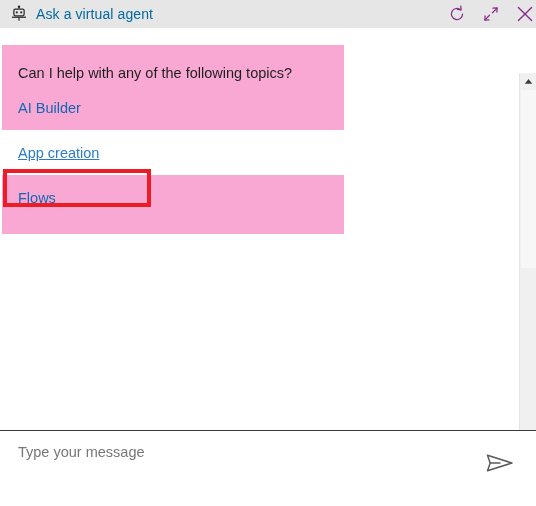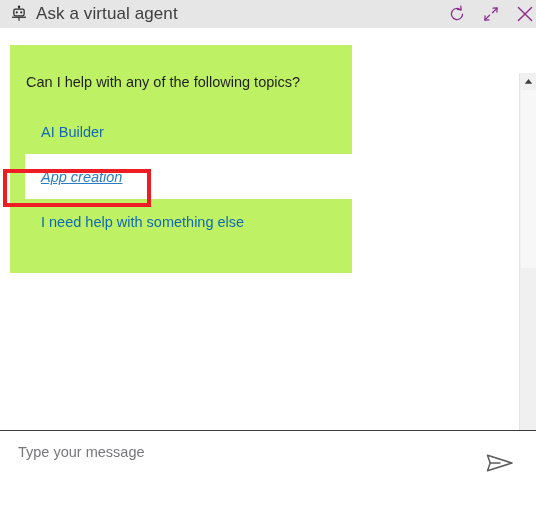--- a/index.html
+++ b/index.html
@@ -32,22 +32,22 @@
   }
   .bot-icon {
     width: 18px;
     height: 18px;
     margin-left: 10px;
     margin-right: 8px;
     flex: 0 0 auto;
     display: block;
   }
   .title-text {
-    font-size: 17px;
-    color: #404040;
+    font-size: 14px;
+    color: #0369a1;
     letter-spacing: 0.1px;
     white-space: nowrap;
   }
   .titlebar-actions {
     position: absolute;
     right: 0;
     top: 0;
     height: 28px;
     display: flex;
     align-items: center;
@@ -69,39 +69,39 @@
     left: 0;
     top: 28px;
     width: 536px;
     height: 402px;
     background: #ffffff;
     overflow: hidden;
   }
 
   .bubble {
     position: absolute;
-    left: 10px;
+    left: 2px;
     top: 17px;
     width: 342px;
-    background: #bef264;
-    padding: 21px 0 14px 0;
+    background: #f9a8d4;
+    padding: 12px 0 14px 0;
     box-sizing: border-box;
   }
 
   .bubble-question {
     font-size: 14.5px;
     color: #1f1f1f;
     padding: 6px 16px 2px 16px;
     line-height: 20px;
     white-space: nowrap;
   }
 
   .topic-list {
     list-style: none;
-    margin: 15px;
+    margin: 0;
     padding: 0;
   }
   .topic-item {
     height: 45px;
     display: flex;
     align-items: center;
     padding-left: 16px;
     box-sizing: border-box;
   }
   .topic-link {
@@ -113,21 +113,20 @@
   }
 
   
   .topic-item--hover {
     background: #ffffff;
     width: 342px;
   }
   .topic-item--hover .topic-link {
     text-decoration: underline;
     color: #2b7cc4;
-    font-style: italic;
   }
 
   
   .annotation-box {
     position: absolute;
     left: 3px;
     top: 141px;
     width: 148px;
     height: 38px;
     border: 4px solid #ee1c25;
@@ -261,21 +260,21 @@
       <div class="bubble-question">Can I help with any of the following topics?</div>
 
       <ul class="topic-list">
         <li class="topic-item">
           <a class="topic-link" href="#">AI Builder</a>
         </li>
         <li class="topic-item topic-item--hover">
           <a class="topic-link" href="#">App creation</a>
         </li>
         <li class="topic-item">
-          <a class="topic-link" href="#">I need help with something else</a>
+          <a class="topic-link" href="#">Flows</a>
         </li>
       </ul>
     </div>
 
     <div class="annotation-box"></div>
 
     <div class="scrollbar">
       <div class="sb-arrow">
         <svg width="9" height="7" viewBox="0 0 9 7">
           <polygon points="4.5,1 8.2,5.8 0.8,5.8" fill="#3c3c3c"></polygon>

